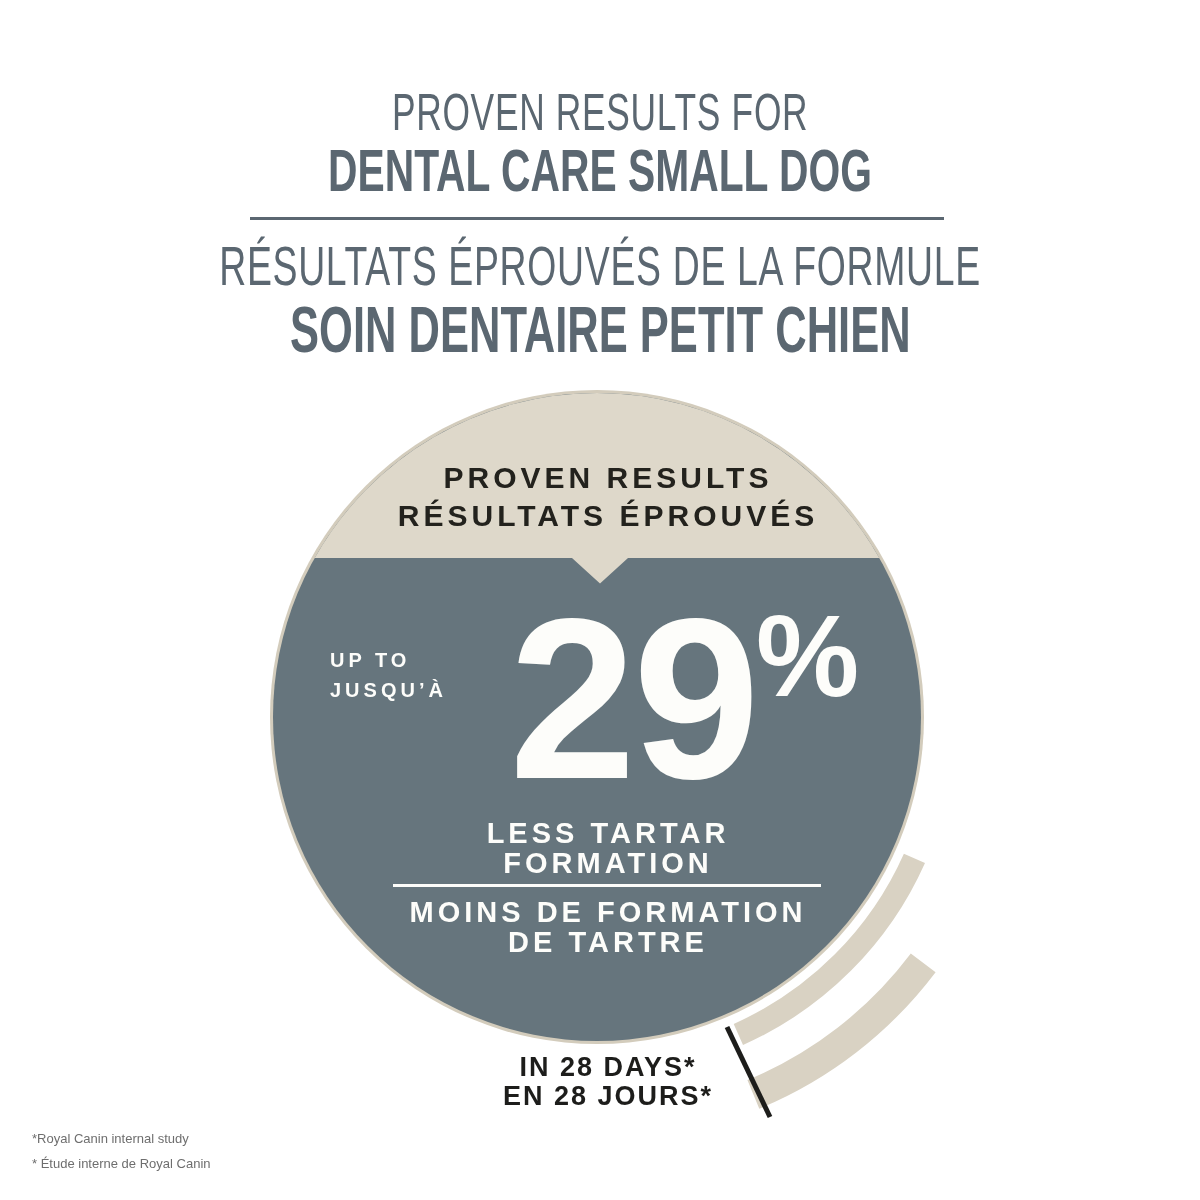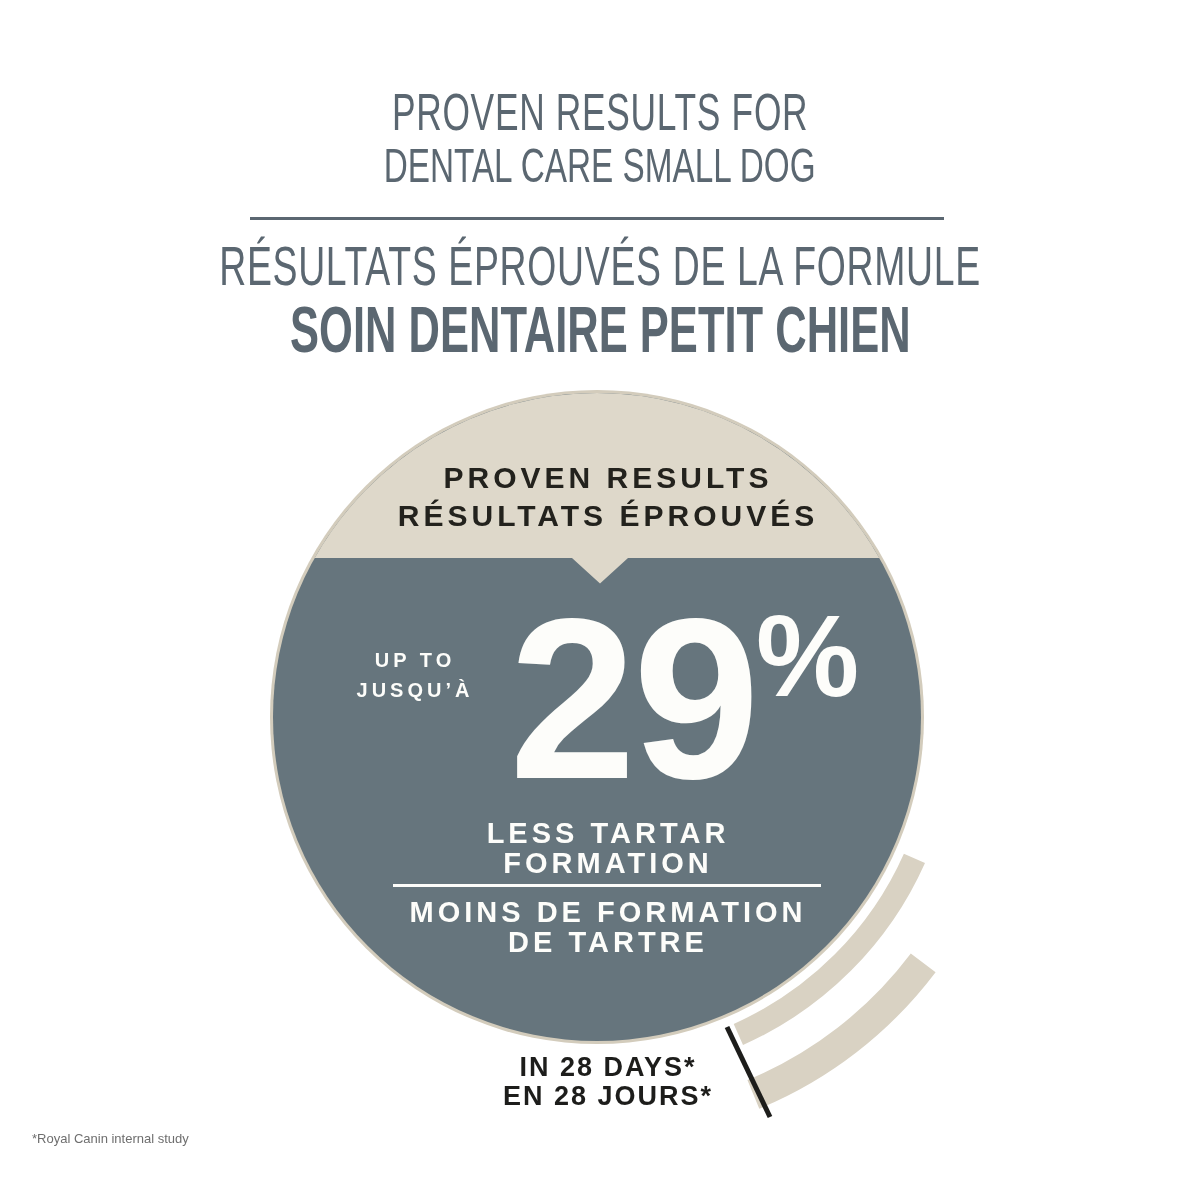--- a/index.html
+++ b/index.html
@@ -10,40 +10,40 @@
   }
   .abs{position:absolute;}
 
   
   .hline{
     left:0;width:1200px;text-align:center;white-space:nowrap;
     color:var(--heading_slate,#5b6771);line-height:1;
   }
   .hline>span{display:inline-block;transform:scaleX(.68);transform-origin:50% 50%;white-space:nowrap;}
   .h-en-1{top:86px;font-size:52px;font-weight:400;letter-spacing:1px;}
-  .h-en-2{top:141px;font-size:49px;font-weight:400;}
+  .h-en-2{top:141px;font-size:60px;font-weight:700;}
   .h-fr-1{top:239px;font-size:55px;font-weight:400;letter-spacing:1px;}
   .h-fr-2{top:298px;font-size:64px;font-weight:700;}
   .header-divider{left:250px;top:217px;width:694px;height:3px;background:var(--heading_slate,#5b6771);}
 
   
   .logo-svg{left:1065px;top:71px;width:115px;height:116px;}
   .red-line{left:1118px;top:185px;width:4px;height:970px;background:var(--accent_red,#e50b2c);}
 
   
   .badge-svg{left:0;top:0;width:1200px;height:1200px;pointer-events:none;}
 
   
   .badge-cap{
     left:8px;top:459px;width:1200px;text-align:center;
     font-size:30px;font-weight:700;letter-spacing:4px;line-height:38px;
     color:var(--badge_dark_text,#23221d);
   }
   .qualifier{
-    left:310px;top:645px;width:210px;text-align:center;
+    left:330px;top:645px;width:210px;text-align:left;
     font-size:20px;font-weight:700;letter-spacing:4px;line-height:30px;
     color:var(--white_text,#fdfdfa);
   }
   .stat-number{
     left:505px;top:585px;width:256px;text-align:center;
     font-size:228px;font-weight:700;letter-spacing:-3px;line-height:228px;
     color:var(--white_text,#fdfdfa);
   }
   .stat-unit{
     left:756px;top:598px;
@@ -147,15 +147,16 @@
     <div>DE TARTRE</div>
   </div>
 
   <div class="abs duration">
     <div>IN 28 DAYS*</div>
     <div>EN 28 JOURS*</div>
   </div>
 
   <div class="abs footnote">
     <div>*Royal Canin internal study</div>
+    <div>* Étude interne de Royal Canin</div>
   </div>
 
 </div>
 
 </body></html>

